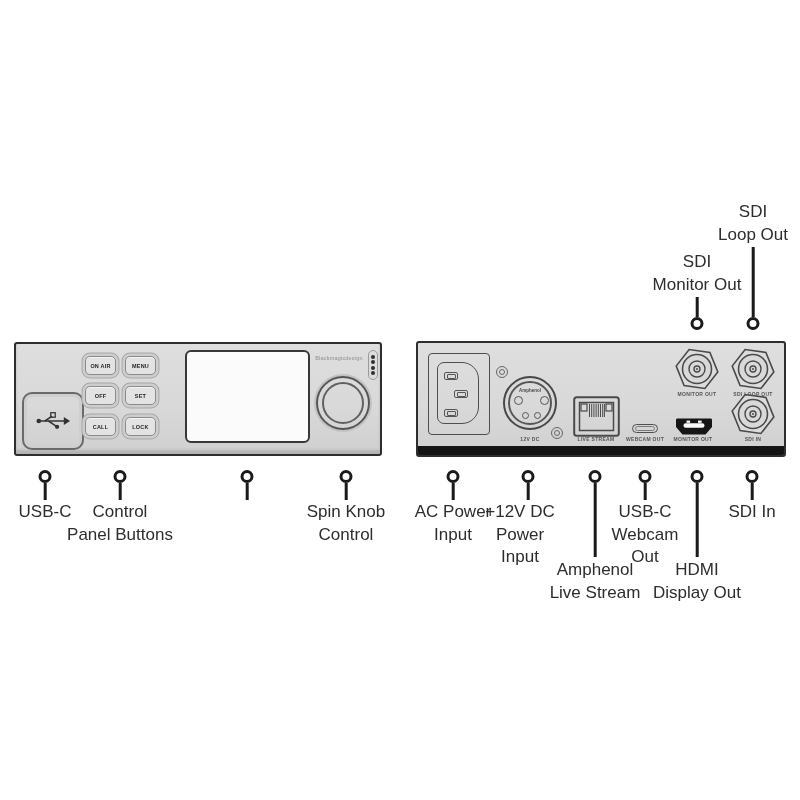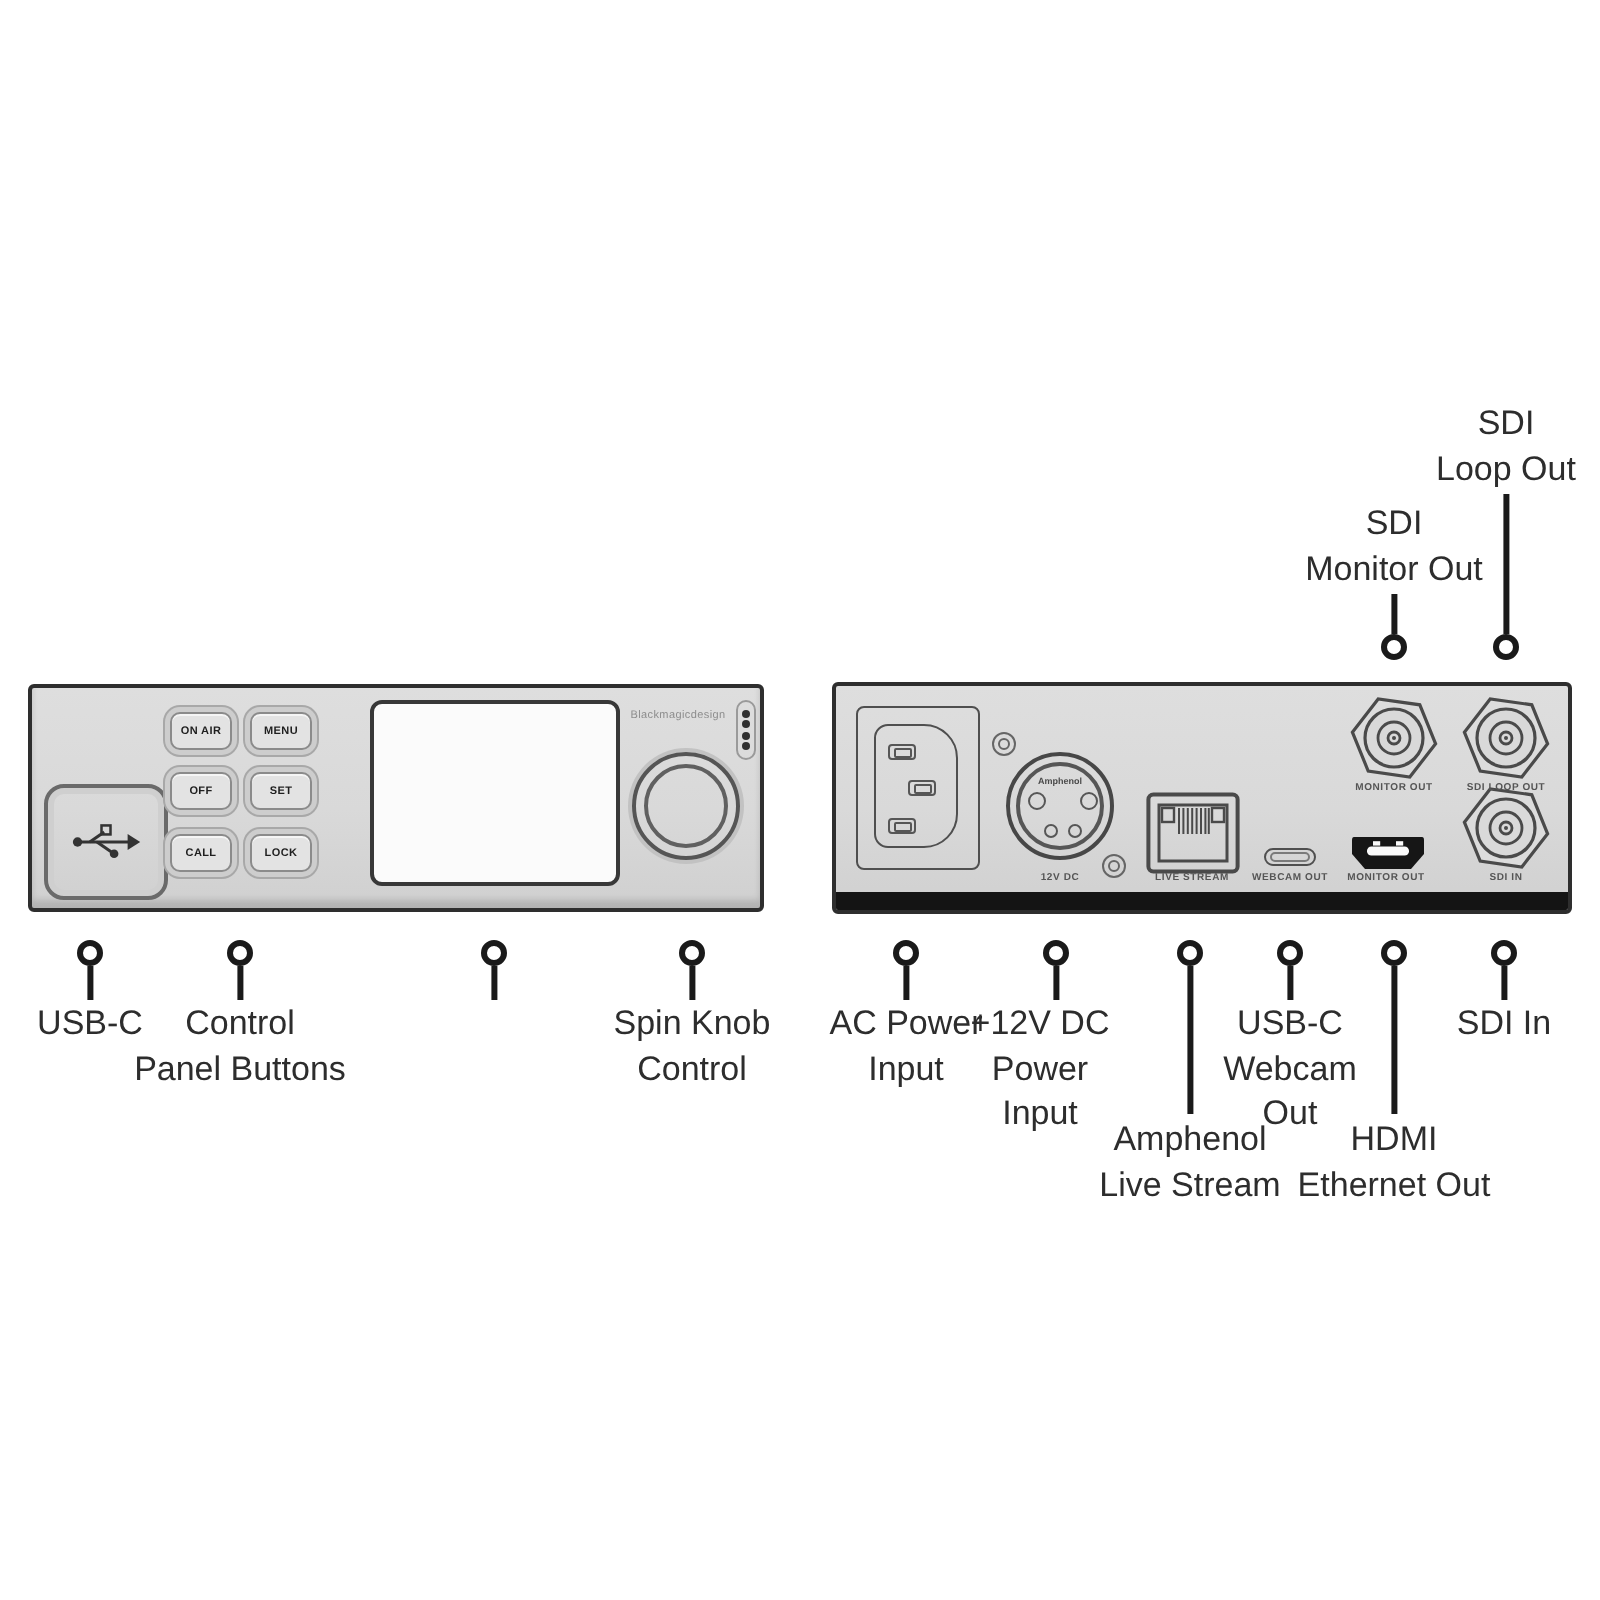--- a/index.html
+++ b/index.html
@@ -263,19 +263,19 @@
 
   <div class="co-dot" style="left:645px;top:470px"></div>
   <div class="co-line" style="left:645px;top:483px;height:17px"></div>
   <div class="co-text" style="left:645px;top:501px">USB-C
 Webcam
 Out</div>
 
   <div class="co-dot" style="left:697px;top:470px"></div>
   <div class="co-line" style="left:697px;top:483px;height:74px"></div>
   <div class="co-text" style="left:697px;top:559px">HDMI
-Ethernet Out</div>
+Display Out</div>
 
   <div class="co-dot" style="left:752px;top:470px"></div>
   <div class="co-line" style="left:752px;top:483px;height:17px"></div>
   <div class="co-text" style="left:752px;top:501px">SDI In</div>
 
 </div>
 
 </body></html>

